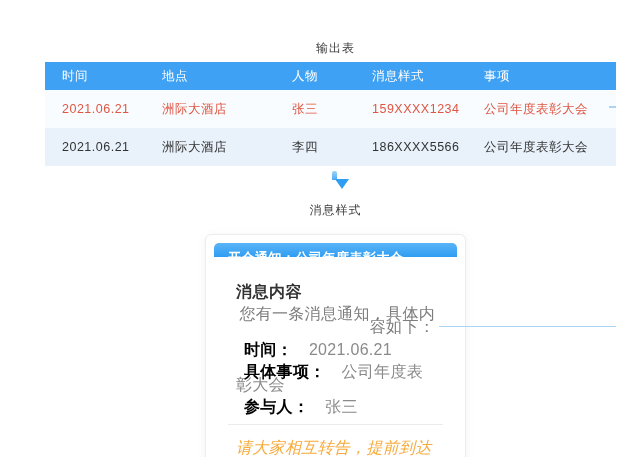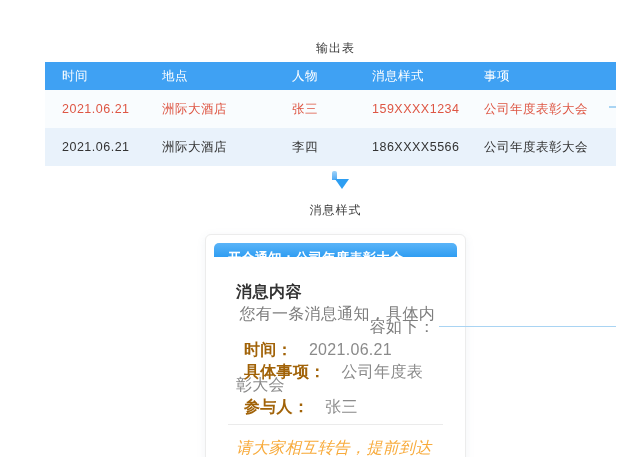--- a/index.html
+++ b/index.html
@@ -122,21 +122,21 @@
     letter-spacing: 0.5px;
   }
   .intro-line {
     color: #7d7d7d;
     margin-bottom: 10px;
     letter-spacing: 0.3px;
     text-align: right;
   }
   .field-row { margin-bottom: 9px; }
   .field-label {
-    color: #a16207;
+    color: #000000;
     font-weight: bold;
     letter-spacing: 0.3px;
   }
   .field-value {
     color: #8a8a8a;
     letter-spacing: 0.3px;
   }
   .divider {
     height: 1px;
     background: #ebebeb;

